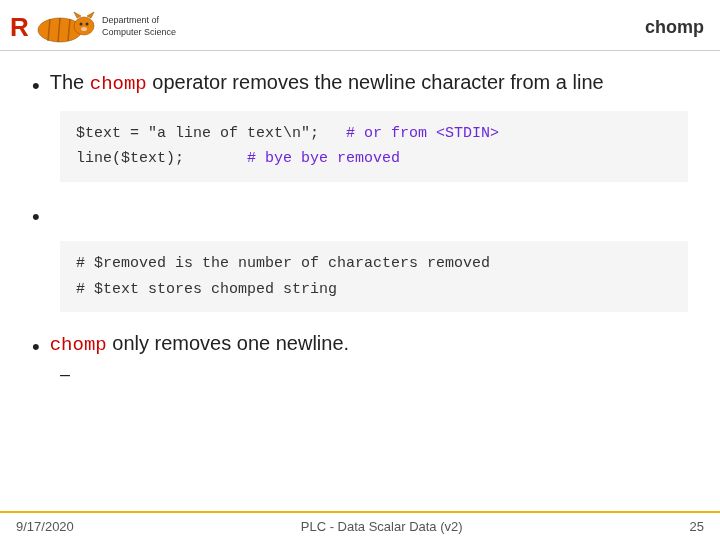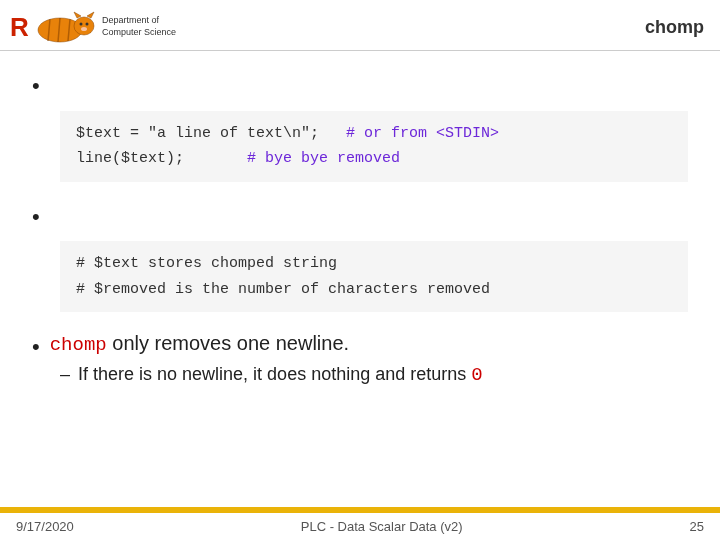--- a/index.html
+++ b/index.html
@@ -94,21 +94,21 @@
 
     .footer {
       position: absolute;
       bottom: 0;
       left: 0;
       right: 0;
       display: flex;
       justify-content: space-between;
       align-items: center;
       padding: 6px 16px;
-      border-top: 6px solid #eab308;
+      border-top: 2px solid #eab308;
       font-size: 13px;
       color: #555;
     }
 
     .dash-item {
       display: flex;
       align-items: flex-start;
       font-size: 18px;
       color: #222;
       margin-left: 28px;
@@ -159,53 +159,53 @@
     </div>
   </div>
   <div class="title-chomp">chomp</div>
 </div>
 
 <div class="content">
 
   <div class="bullet-section">
     <div class="bullet-row">
       <span class="bullet-dot">•</span>
+      <span class="bullet-text">
+        <span>The </span><span class="code-inline">chomp</span><span> operator removes the newline character from a line</span>
+      </span>
     </div>
     <div class="code-block">
       <div>
         <span>$text = "a line of text\n";</span>&nbsp;&nbsp;&nbsp;<span class="code-comment"># or from &lt;STDIN&gt;</span>
       </div>
       <div>
         <span>line($text);</span>&nbsp;&nbsp;&nbsp;&nbsp;&nbsp;&nbsp;&nbsp;<span class="code-comment"># bye bye removed</span>
       </div>
     </div>
   </div>
 
   <div class="bullet-section">
     <div class="bullet-row">
       <span class="bullet-dot">•</span>
     </div>
     <div class="code-block">
+      <div># $removed is the number of characters removed</div>
       <div># $text stores chomped string</div>
-      <div># $removed is the number of characters removed</div>
     </div>
   </div>
 
   <div class="bullet-section">
     <div class="bullet-row">
       <span class="bullet-dot">•</span>
       <span class="bullet-text">
         <span class="code-inline">chomp</span><span> only removes one newline.</span>
       </span>
     </div>
     <div class="dash-item">
       <span class="dash-marker">–</span>
-      <span>
-        <span>If there is no newline, it does nothing and returns </span><span class="code-inline">0</span>
-      </span>
     </div>
   </div>
 
 </div>
 
 <div class="footer">
   <span>9/17/2020</span>
   <span>PLC - Data Scalar Data (v2)</span>
   <span>25</span>
 </div>

